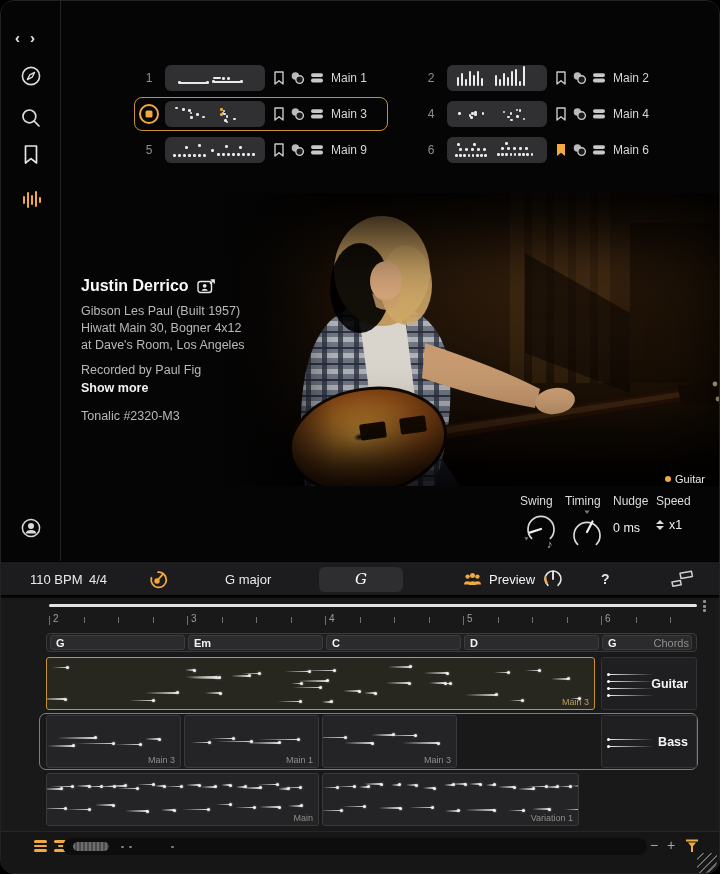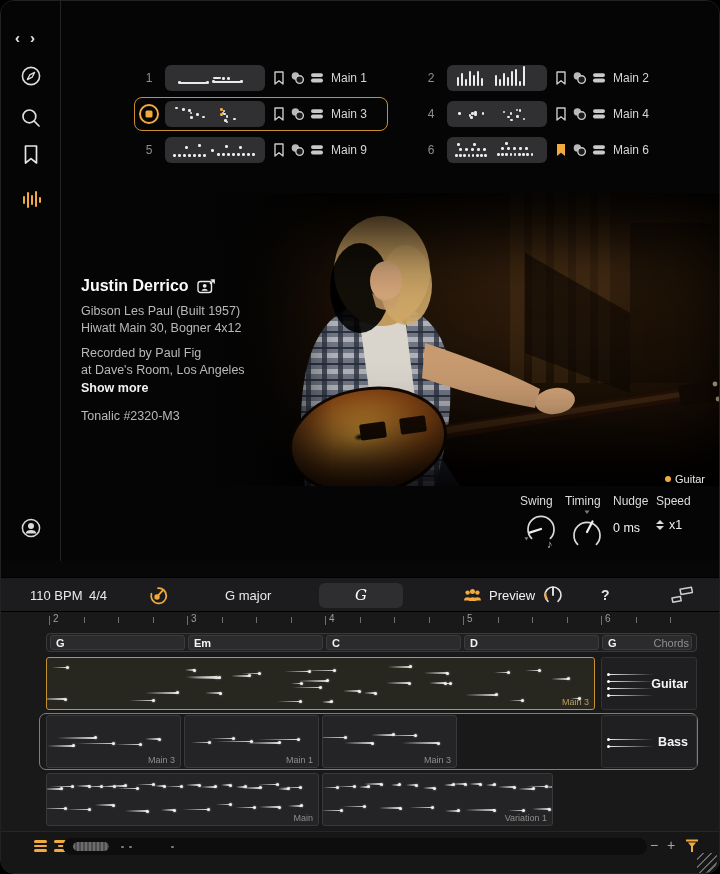--- a/index.html
+++ b/index.html
@@ -50,21 +50,21 @@
   .inst-indicator i { width:6px; height:6px; border-radius:50%; background:#f2a93d; }
   .knob-labels { position:absolute; top:493px; z-index:3; color:#dcdcdc; font-size:12px; }
   .knobs { position:absolute; top:509px; z-index:3; }
   .knob svg { display:block; }
   .stepper { display:flex; align-items:center; gap:5px; color:#f1f1f1; font-size:12.5px; }
   .tri { width:0; height:0; border-left:4px solid transparent; border-right:4px solid transparent; }
   .tri.up { border-bottom:4.5px solid #d9d9d9; margin-bottom:2px; }
   .tri.down { border-top:4.5px solid #d9d9d9; }
 
   
-  .toolbar { position:absolute; left:0; top:576px; width:100%; height:35px; background:#1c1c1e; border-top:1px solid #000; border-bottom:1px solid #000; z-index:6; }
+  .toolbar { position:absolute; left:0; top:560px; width:100%; height:35px; background:#1c1c1e; border-top:1px solid #000; border-bottom:1px solid #000; z-index:6; }
   .tb-text { position:absolute; color:#eaeaea; font-size:13px; top:10px; }
   .chord-btn { position:absolute; left:318px; top:5px; width:84px; height:25px; background:#2e2e30; border-radius:6px; color:#fff; text-align:center; font-family:"DejaVu Serif",serif; font-style:italic; font-size:15px; line-height:24px; cursor:pointer; }
   .preview { position:absolute; left:462px; top:6px; display:flex; align-items:center; gap:7px; cursor:pointer; }
   .preview span { color:#f3f3f3; font-size:13px; }
   .help { position:absolute; left:600px; top:9px; color:#e3e3e3; font-size:14px; font-weight:bold; cursor:pointer; }
 
   
   .timeline { position:absolute; left:0; top:597px; width:100%; height:233px; background:#19191a; }
   .hscroll { position:absolute; left:48px; top:6px; width:648px; height:2.5px; background:#e3e3e3; border-radius:2px; cursor:pointer; }
   .hscroll-handle { position:absolute; right:12px; top:2px; width:4px; height:13px; display:flex; flex-direction:column; gap:1.5px; }
@@ -443,22 +443,22 @@
         <span>Justin Derrico</span>
         <svg width="19" height="15" viewBox="0 0 19 15">
             <rect x="1" y="2.5" width="13.5" height="11" rx="2.5" fill="none" stroke="#e9e9e9" stroke-width="1.4"></rect>
             <circle cx="7.7" cy="6.8" r="1.9" fill="#e9e9e9"></circle>
             <path d="M4.5 11.8 a3.3 2.6 0 0 1 6.4 0" fill="#e9e9e9"></path>
             <path d="M13.4 4.6 L17.2 1 M17.2 1 h-3 M17.2 1 v3" stroke="#e9e9e9" stroke-width="1.4" fill="none" stroke-linecap="round"></path>
           </svg>
       </div>
       <div class="artist-line mt8">Gibson Les Paul (Built 1957)</div>
       <div class="artist-line">Hiwatt Main 30, Bogner 4x12</div>
+      <div class="artist-line">at Dave's Room, Los Angeles</div>
       <div class="artist-line mt8">Recorded by Paul Fig</div>
-      <div class="artist-line">at Dave's Room, Los Angeles</div>
       <div class="show-more">Show more</div>
       <div class="tonalic">Tonalic #2320-M3</div>
     </div>
 
     <div class="inst-indicator">
       <i></i>
       <span>Guitar</span>
     </div>
 
     <div class="knob-labels" style="left:458px">Swing</div>
@@ -745,21 +745,21 @@
             <i class="note-tail" style="left: 169.153px; top: 29.5934px; width: 14.4342px;"></i>
             <i class="note-dot" style="left: 182.087px; top: 28.8934px;"></i>
             <i class="note-tail" style="left: 188.231px; top: 32.6833px; width: 18.9322px;"></i>
             <i class="note-dot" style="left: 205.663px; top: 31.9833px;"></i>
             <i class="note-tail" style="left: 211.544px; top: 32.2563px; width: 20.524px;"></i>
             <i class="note-dot" style="left: 230.568px; top: 31.5563px;"></i>
             <i class="note-tail" style="left: 240.923px; top: 30.9947px; width: 13.5947px;"></i>
             <i class="note-dot" style="left: 253.018px; top: 30.2947px;"></i>
             <span class="rlabel">Main</span>
           </div>
-          <div class="region" style="left: 282px; width: 231px; text-decoration: underline;">
+          <div class="region" style="left: 282px; width: 257px; text-decoration: underline;">
             <i class="note-tail" style="left: 0.212991px; top: 12.7532px; width: 13.787px;"></i>
             <i class="note-dot" style="left: 12.5px; top: 12.0532px;"></i>
             <i class="note-tail" style="left: 13.1373px; top: 11.7999px; width: 18.4346px;"></i>
             <i class="note-dot" style="left: 30.0718px; top: 11.0999px;"></i>
             <i class="note-tail" style="left: 36.1873px; top: 11.9484px; width: 9.32764px;"></i>
             <i class="note-dot" style="left: 44.015px; top: 11.2484px;"></i>
             <i class="note-tail" style="left: 40.5587px; top: 9.41543px; width: 17.7948px;"></i>
             <i class="note-dot" style="left: 56.8535px; top: 8.71543px;"></i>
             <i class="note-tail" style="left: 67.6479px; top: 9.91455px; width: 9.05133px;"></i>
             <i class="note-dot" style="left: 75.1992px; top: 9.21455px;"></i>

